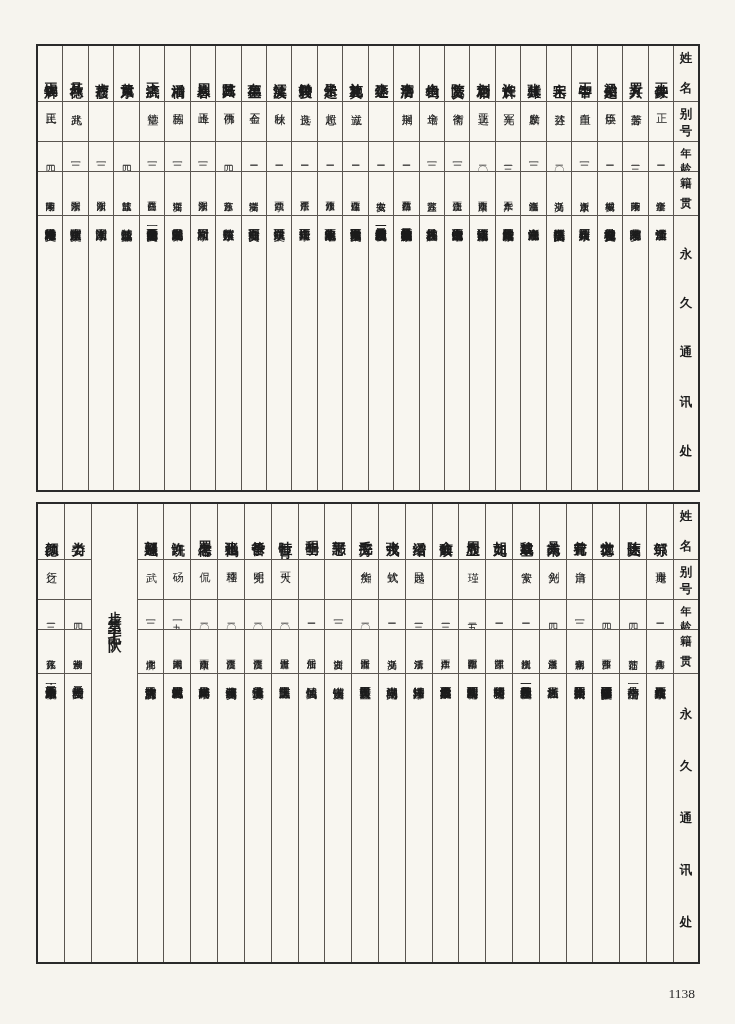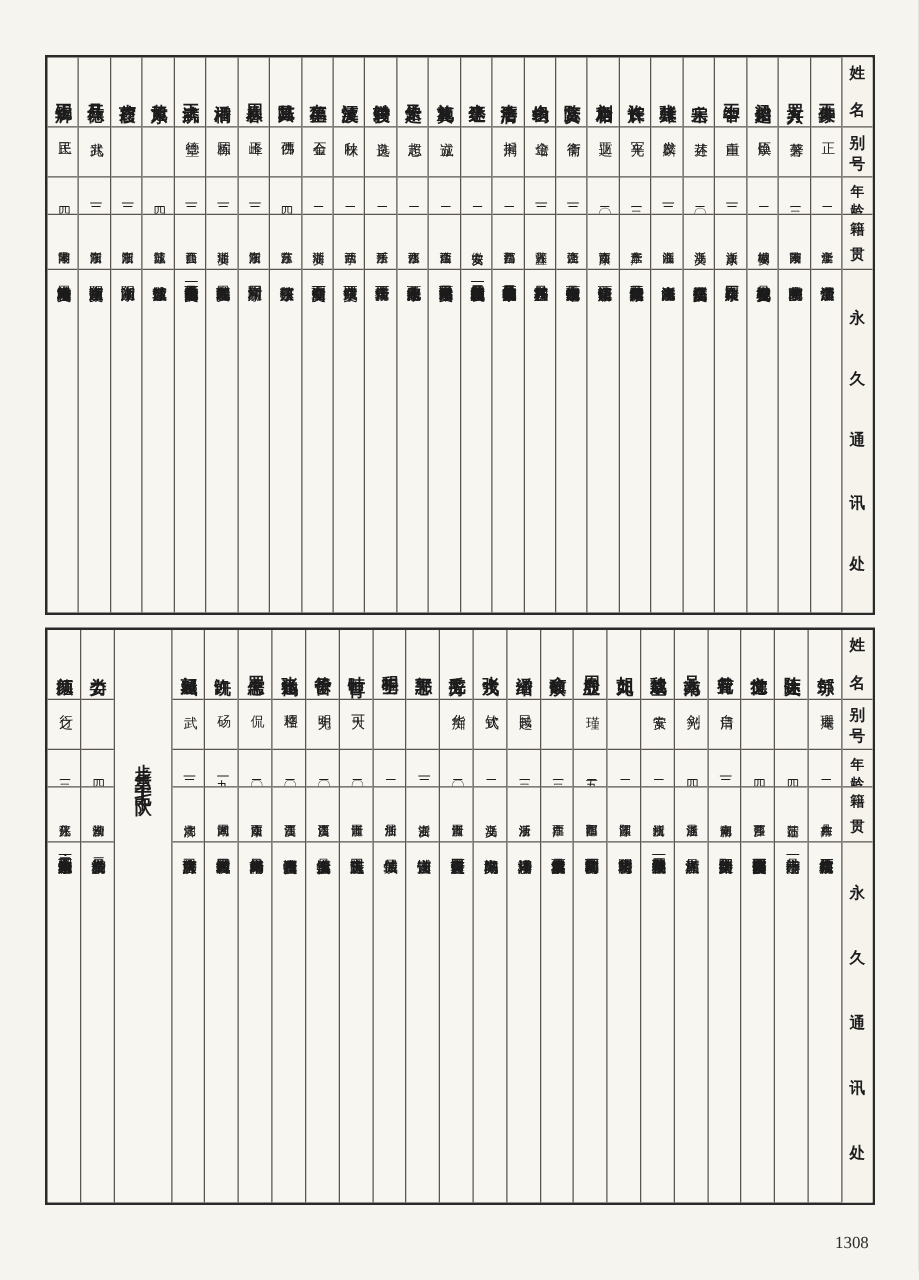--- a/index.html
+++ b/index.html
@@ -470,14 +470,14 @@
           <div class="header-cell h-address">
             <span>永</span>
             <span>久</span>
             <span>通</span>
             <span>讯</span>
             <span>处</span>
           </div>
         </div>
       </div>
   </div>
-  <div class="page-number">1308</div>
+  <div class="page-number">1138</div>
 </div>
 
 </body></html>

